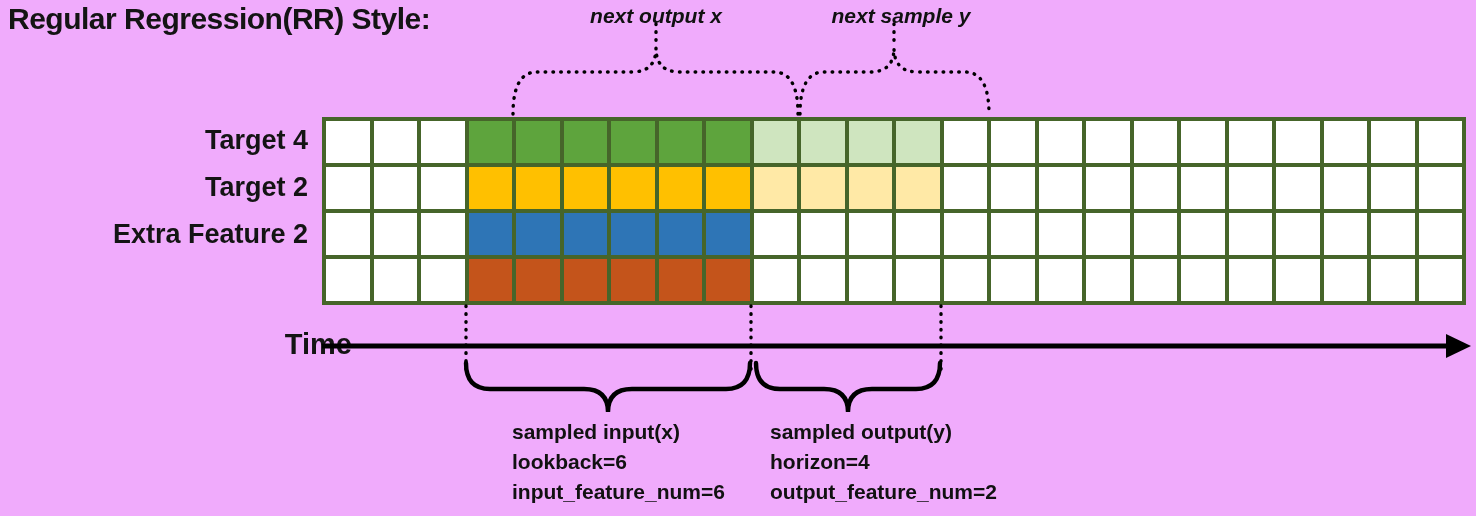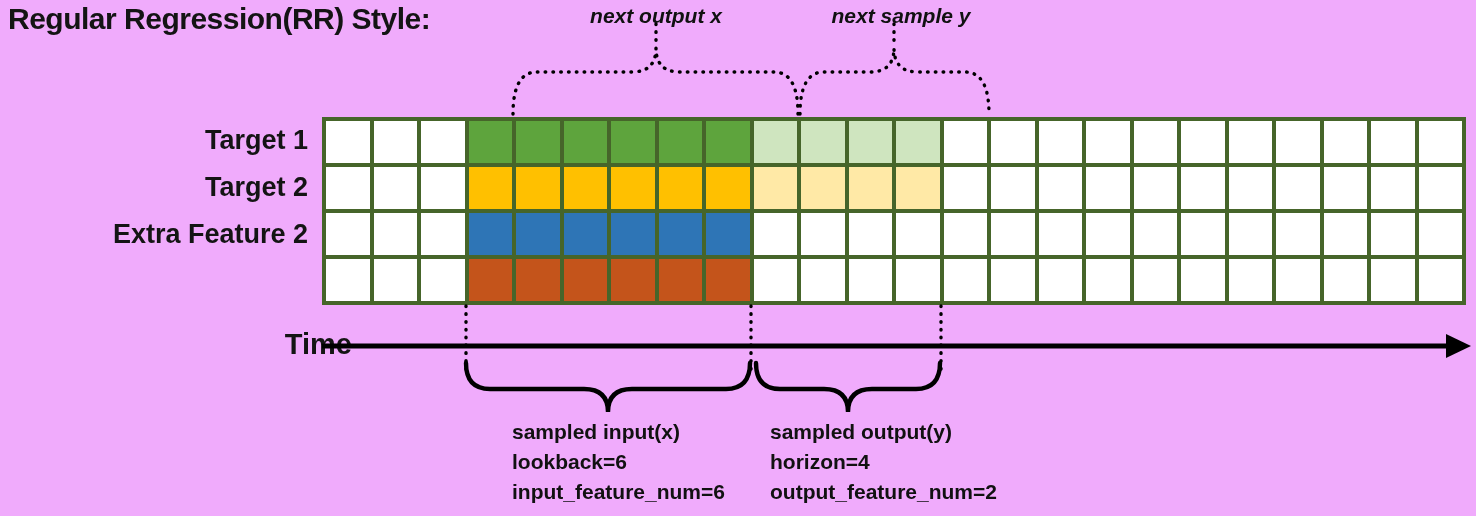--- a/index.html
+++ b/index.html
@@ -31,21 +31,21 @@
 <body>
 
 <div class="canvas">
 
   <div class="title">Regular Regression(RR) Style:</div>
 
   <div class="next-label" style="left:656px;">next output x</div>
   <div class="next-label" style="left:891px;margin-left:10px;">next sample y</div>
 
   <div class="row-labels">
-      <div class="row-label">Target 1</div>
+      <div class="row-label">Target 4</div>
       <div class="row-label">Target 2</div>
       <div class="row-label">Extra Feature 2</div>
     </div>
 
   <div class="grid">
       <div class="cell"></div>
       <div class="cell"></div>
       <div class="cell"></div>
       <div class="cell" style="background: rgb(94, 164, 61);"></div>
       <div class="cell" style="background: rgb(94, 164, 61);"></div>

